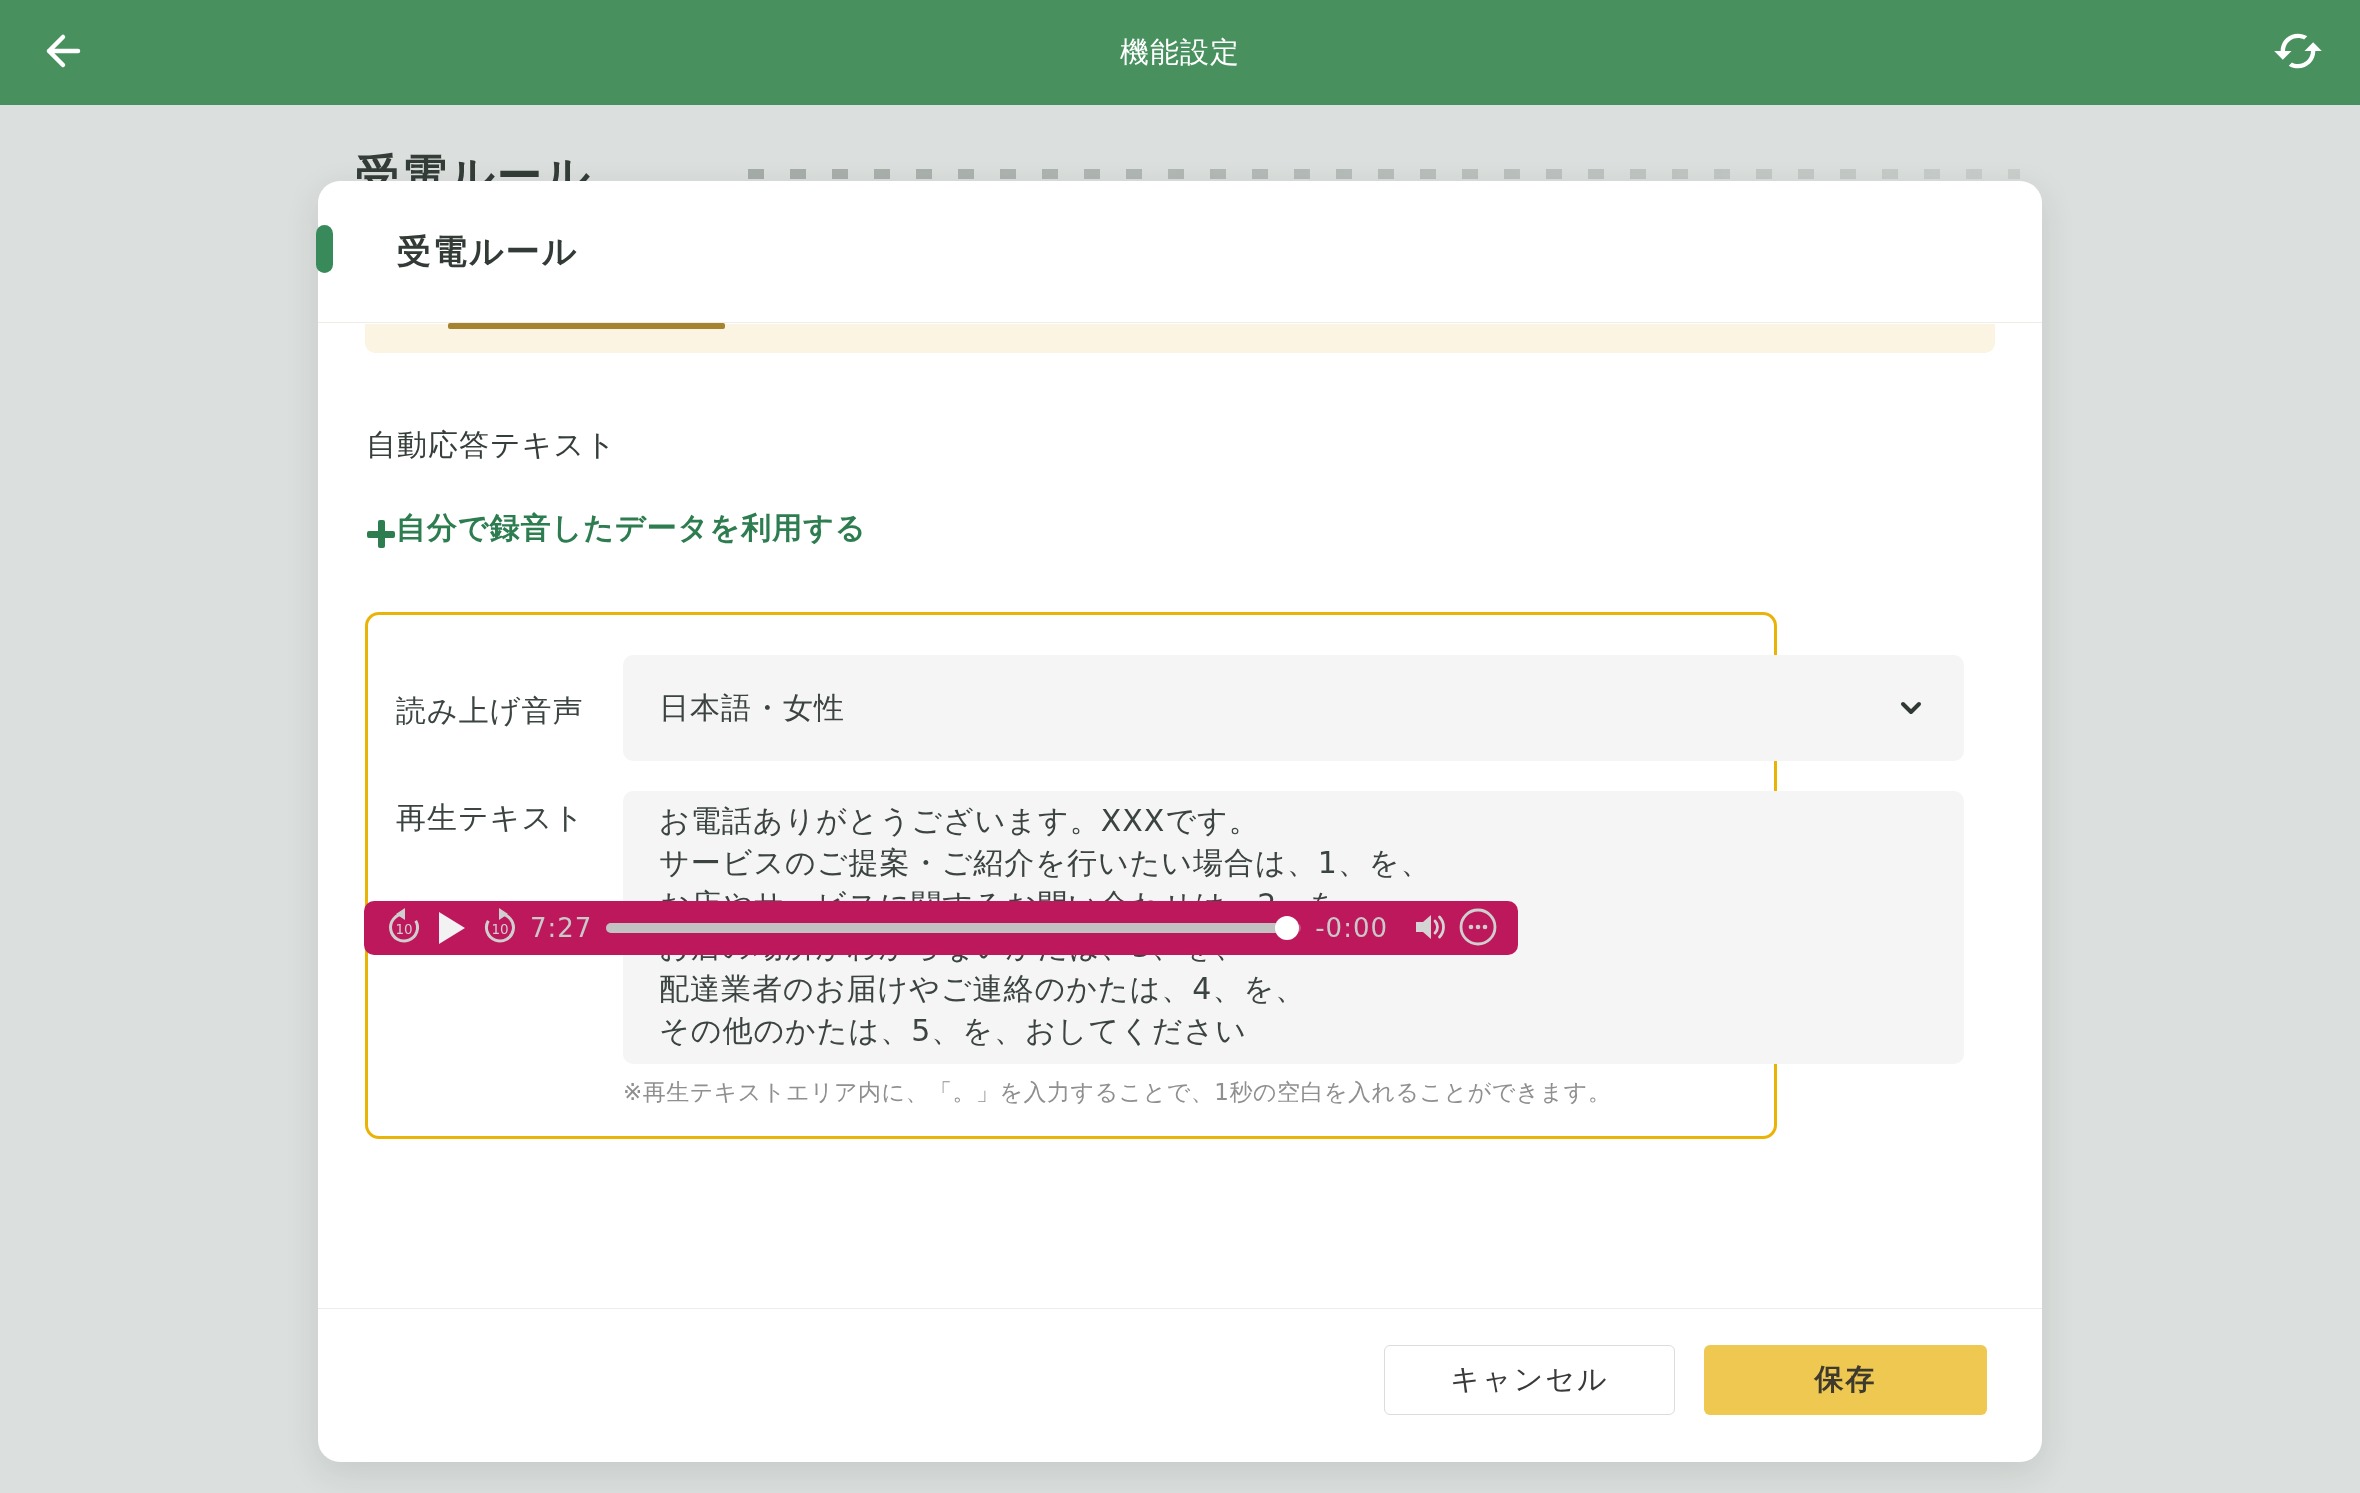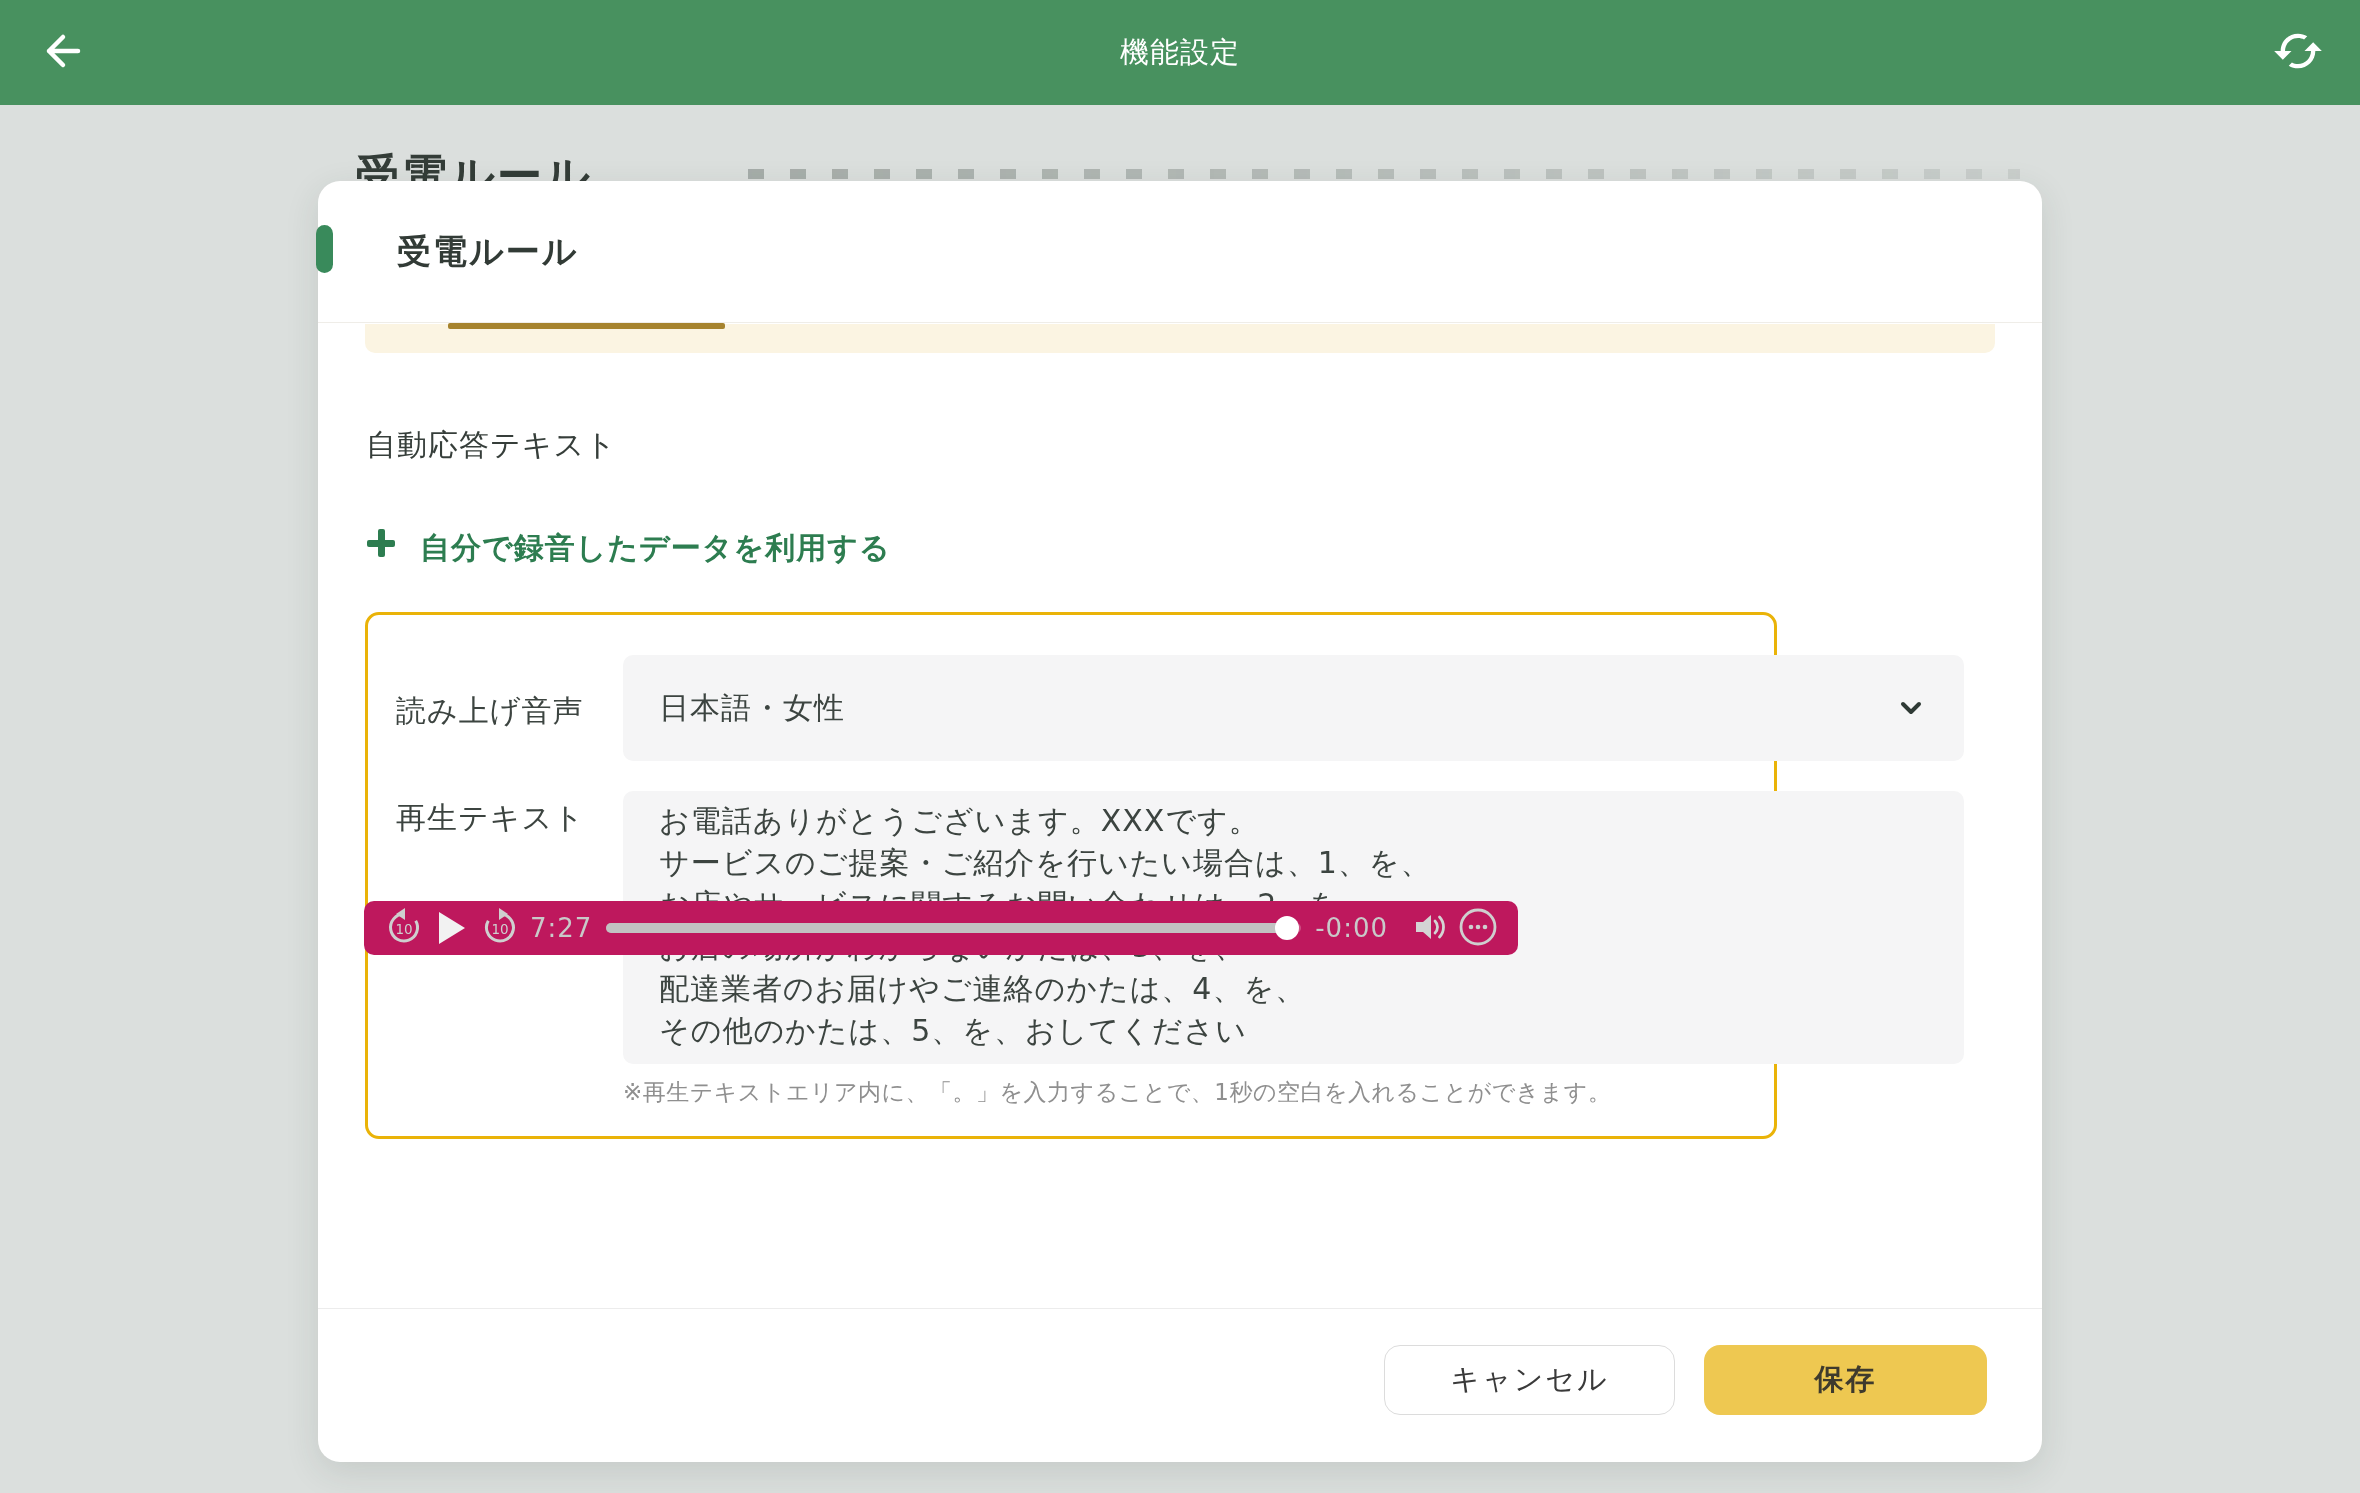--- a/index.html
+++ b/index.html
@@ -63,22 +63,22 @@
   .banner-tab-underline {
     position:absolute; left:83px; top:-1px; width:277px; height:6px;
     background:#a6832e; border-radius:2px;
   }
   .section-label {
     position:absolute; left:48px; top:102px;
     font-size:30px; font-weight:400; color:#363e3a; letter-spacing:1px;
   }
   .record-link {
     position:absolute; left:48px; top:185px;
-    display:flex; align-items:flex-start; gap:24px; cursor:pointer;
-    background:none; border:none;margin-top:20px;
+    display:flex; align-items:flex-end; gap:0; cursor:pointer;
+    background:none; border:none;
   }
   .record-link .plus { width:30px; height:30px; position:relative; }
   .record-link .plus::before, .record-link .plus::after {
     content:""; position:absolute; background:#2d7d50; border-radius:2px;
   }
   .record-link .plus::before { left:12px; top:1px; width:7px; height:28px; }
   .record-link .plus::after  { left:1px; top:12px; width:28px; height:7px; }
   .record-link .link-label { font-size:30px; font-weight:700; color:#2d7d50; letter-spacing:1px; }
   
   .form-box {
@@ -120,21 +120,21 @@
   .ptime { font-size:26px; color:#c9c9c9; flex:0 0 auto; letter-spacing:1px; }
   .ptime.elapsed { margin:0 14px 0 6px; }
   .ptime.remaining { margin:0 18px 0 14px; }
   .ptrack { position:relative; flex:1 1 auto; height:10px; border-radius:5px; background:rgba(255,255,255,.25); cursor:pointer; }
   .ptrack-fill { position:absolute; left:0; top:0; bottom:0; background:#c2c2c2; border-radius:5px; }
   .pthumb { position:absolute; top:50%; width:24px; height:24px; background:#ffffff;
             border-radius:50%; transform:translate(-50%,-50%); }
   
   .footer-divider { position:absolute; left:0; top:1127px; width:100%; height:1px; background:#ececec; }
   .btn {
-    position:absolute; top:1164px; height:70px; border-radius:16px;
+    position:absolute; top:1164px; height:70px; border-radius:6px;
     font-family:Liberation Sans, sans-serif; font-size:29px; letter-spacing:2px;
     display:flex; align-items:center; justify-content:center; cursor:pointer;
   }
   .btn.cancel { left:1066px; width:291px; background:#ffffff; border:1px solid #dcdcdc;
                 color:#3a3a3a; font-weight:500; }
   .btn.save   { left:1386px; width:283px; background:#eec851; border:none;
                 color:#3e3a2d; font-weight:700; }
 </style>
 </head>
 <body>

